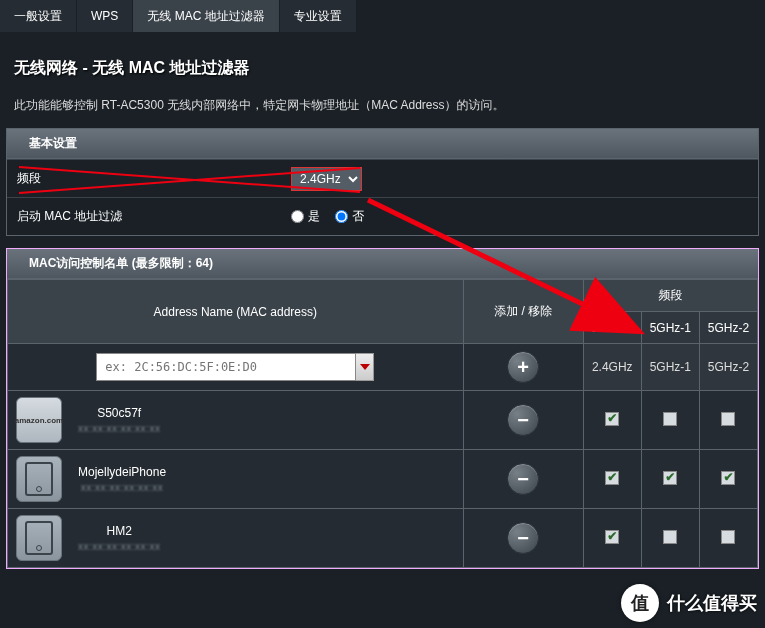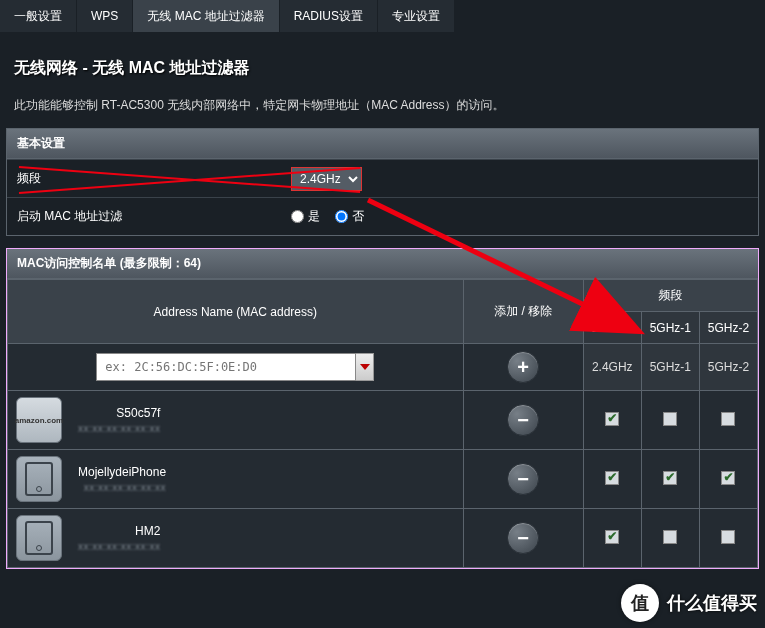--- a/index.html
+++ b/index.html
@@ -7,41 +7,41 @@
   
   .tabs{display:flex;background:#1a2026;height:32px}
   .tab{padding:8px 14px;color:#fff;font-size:12px;cursor:pointer;background:#252c33;margin-right:1px;display:flex;align-items:center}
   .tab.active{background:#3a424a}
   
   .page{padding:0 6px 6px 6px}
   .title{color:#fff;font-size:16px;font-weight:bold;padding:26px 8px 18px 8px;text-shadow:1px 1px 2px #000}
   .desc{color:#ddd;font-size:12px;padding:0 8px 14px 8px}
   
   .box{border:1px solid #5b646d}
-  .box-hd{background:linear-gradient(#6a737c,#4e565f);color:#fff;font-weight:bold;font-size:12px;padding:6px 10px;border-bottom:1px solid #5b646d}
+  .box-hd{background:linear-gradient(#6a737c,#4e565f);color:#fff;font-weight:bold;font-size:12px;padding:6px 22px;border-bottom:1px solid #5b646d}
   .form-row{display:flex;align-items:center;border-top:1px solid #3a424a;min-height:38px}
   .form-row:first-of-type{border-top:none}
   .form-lab{width:280px;padding:0 10px;color:#fff;font-size:12px}
   .form-ctl{padding:4px}
   select,.sel{background:#545c65;color:#fff;border:1px solid #7a828a;font-size:12px;height:24px;padding:0 4px}
   .radio{margin:0 4px 0 0;vertical-align:middle}
   .rlab{color:#fff;margin-right:12px;vertical-align:middle}
   
   .listbox{margin-top:12px;border:1px solid #f0abfc}
   .tbl{width:100%;border-collapse:collapse}
   .tbl th,.tbl td{border:1px solid #5b646d;padding:0;text-align:center;vertical-align:middle}
   .tbl th{background:#3a424a;color:#fff;font-weight:normal;font-size:12px;height:32px}
   .tbl td{background:#242b32;height:58px}
   .subth{background:#2f363d !important;height:34px}
   .namecell{display:flex;align-items:center;padding:0 8px;height:58px}
   .devicon{width:46px;height:46px;border-radius:6px;background:linear-gradient(#a9b3bc,#8b959e);border:1px solid #6a737c;display:flex;align-items:center;justify-content:center;margin-right:16px;flex:0 0 46px}
   .devicon .scr{width:28px;height:34px;border:2px solid #3b434b;border-radius:3px;position:relative}
   .devicon .scr::after{content:"";position:absolute;left:50%;bottom:2px;width:4px;height:4px;border:1px solid #3b434b;border-radius:50%;transform:translateX(-50%)}
   .devicon.amazon{font-size:8px;color:#333;font-weight:bold;background:linear-gradient(#d5dbe0,#aeb7bf)}
-  .devtxt{text-align:right;color:#fff;font-size:12px}
+  .devtxt{text-align:center;color:#fff;font-size:12px}
   .devtxt .mac{color:#7e8790;font-size:10px;filter:blur(1.2px);margin-top:3px;letter-spacing:0.5px}
   .circlebtn{width:32px;height:32px;border-radius:50%;background:radial-gradient(circle at 30% 30%,#777f87,#3b434b);border:1px solid #2a3138;display:inline-flex;align-items:center;justify-content:center;color:#fff;font-size:20px;font-weight:bold;cursor:pointer;box-shadow:inset 0 1px 1px rgba(255,255,255,.3)}
   .chk{width:14px;height:14px;display:inline-block;border:1px solid #888;background:#d7dce0;position:relative;cursor:pointer}
   .chk.on::after{content:"✔";position:absolute;left:1px;top:-2px;color:#2b6a2b;font-size:12px;font-weight:bold}
   .chk.off{background:#d7dce0}
   .macinput{width:260px;height:28px;background:#fff;border:1px solid #888;color:#6d28d9;font-family:monospace;font-size:12px;padding:0 8px}
   .macddl{width:18px;height:28px;background:linear-gradient(#eee,#ccc);border:1px solid #999;border-left:none;display:inline-flex;align-items:center;justify-content:center}
   .macddl::after{content:"";border-left:5px solid transparent;border-right:5px solid transparent;border-top:6px solid #b00}
   .inputwrap{display:flex;justify-content:center;align-items:center;height:46px}
   
@@ -52,21 +52,20 @@
   .wm-c{width:38px;height:38px;border-radius:50%;background:#fff;color:#222;font-size:18px;font-weight:bold;display:flex;align-items:center;justify-content:center;margin-right:8px;box-shadow:0 0 4px rgba(0,0,0,.5)}
   .wm-t{color:#fff;font-size:18px;font-weight:bold;text-shadow:0 0 3px #000}
 </style>
 </head>
 <body>
 
 <div class="tabs" id="tabs">
     <div class="tab">一般设置</div>
     <div class="tab">WPS</div>
     <div class="tab active">无线 MAC 地址过滤器</div>
-    <div class="tab">RADIUS设置</div>
     <div class="tab">专业设置</div>
   </div>
 
 <div class="page">
   <div class="title">无线网络 - 无线 MAC 地址过滤器</div>
   <div class="desc">此功能能够控制 RT-AC5300 无线内部网络中，特定网卡物理地址（MAC Address）的访问。</div>
 
   <div class="box">
     <div class="box-hd">基本设置</div>
 

